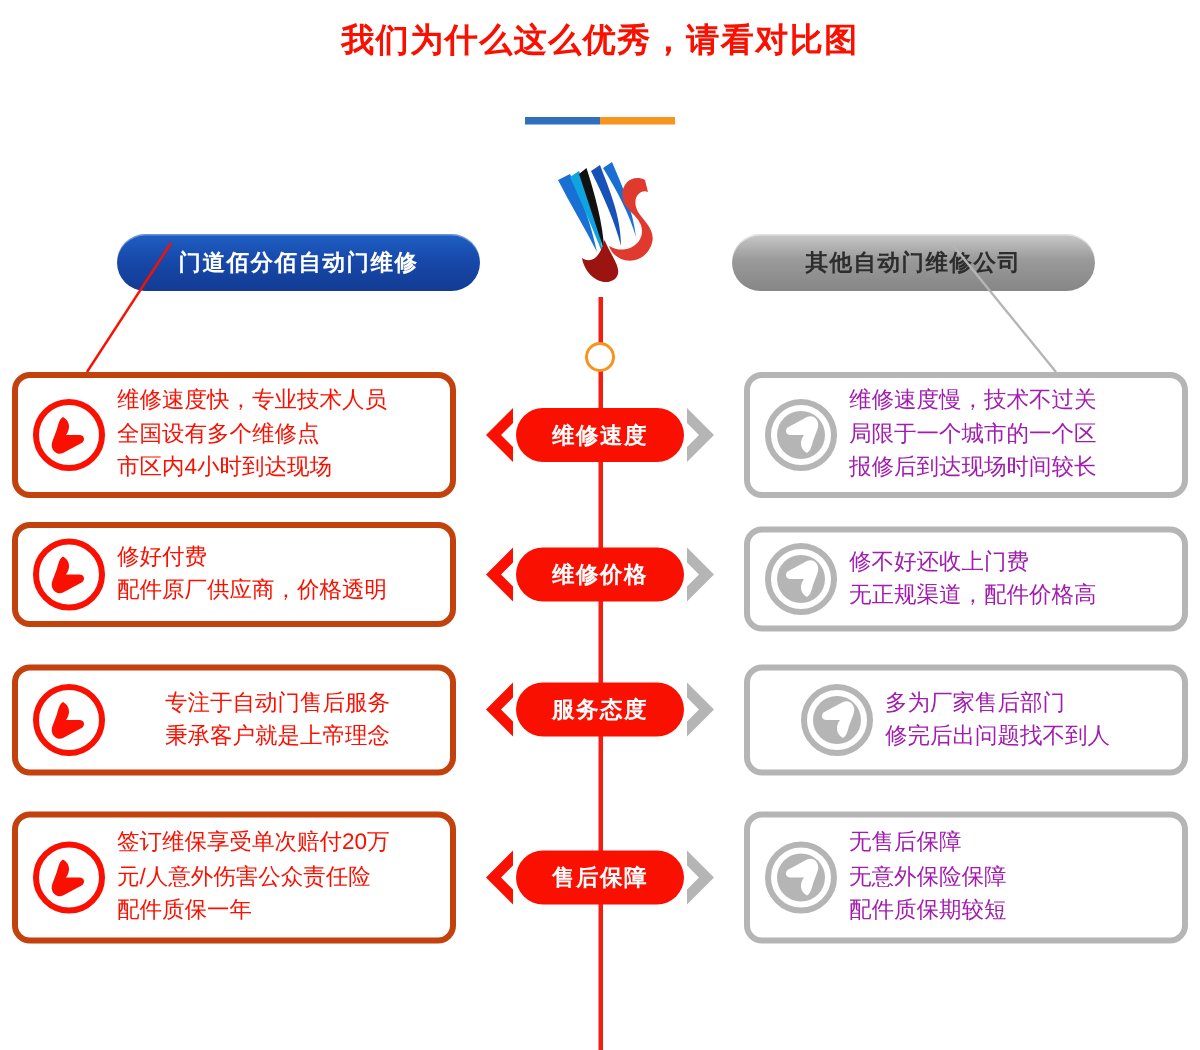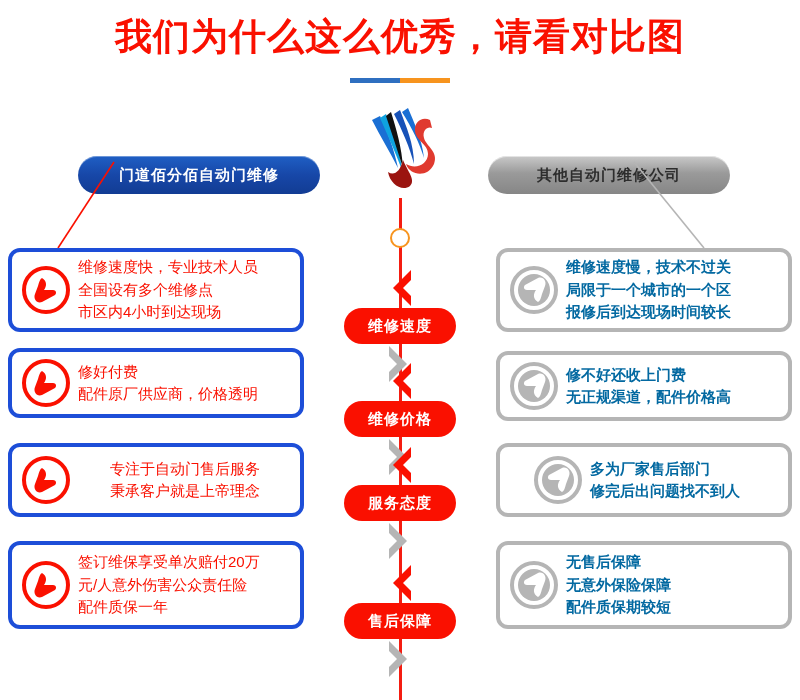--- a/index.html
+++ b/index.html
@@ -13,21 +13,21 @@
     overflow: hidden;
   }
 
   
   .title {
     position: absolute;
     top: 12px;
     left: 0;
     width: 800px;
     text-align: center;
-    font-size: 37px;
+    font-size: 22px;
     font-weight: bold;
     color: #fa1000;
     letter-spacing: 1px;
     white-space: nowrap;
   }
 
   .title-rule {
     position: absolute;
     top: 78px;
     left: 350px;
@@ -107,46 +107,46 @@
   .row { position: absolute; left: 0; width: 800px; }
 
   .card {
     position: absolute;
     border-radius: 12px;
     background: #ffffff;
     display: flex;
     align-items: center;
     padding-left: 8px;
   }
-  .card-left  { left: 8px;   width: 296px; border: 4px solid #1d4ed8; }
+  .card-left  { left: 8px;   width: 296px; border: 4px solid #c2410c; }
   .card-right { left: 496px; width: 296px; border: 4px solid #b5b5b5; }
 
   .card-icon { flex: 0 0 auto; width: 52px; height: 52px; }
   .card-icon svg { width: 52px; height: 52px; display: block; }
 
   .card-text {
     padding-left: 6px;
     padding-right: 6px;
     font-size: 15px;
     line-height: 1.5;
     white-space: nowrap;
   }
   .card-left  .card-text { color: #fa1000; }
-  .card-right .card-text { color: #0369a1; font-weight: bold; }
+  .card-right .card-text { color: #a21caf; }
   .card-text div { display: block; }
 
   
   .center-group {
     position: absolute;
     left: 312px;
     width: 176px;
     height: 44px;
     display: flex;
     align-items: center;
-    flex-direction: column;
+    justify-content: center;
   }
   .chev { width: 26px; height: 40px; flex: 0 0 auto; }
   .chev svg { display: block; width: 26px; height: 40px; }
 
   .center-pill {
     flex: 0 0 auto;
     width: 112px;
     height: 36px;
     border-radius: 18px;
     background: #fa1000;
@@ -296,21 +296,21 @@
         <circle cx="26" cy="26" r="22" fill="none" stroke="#fa1000" stroke-width="4"></circle>
         <path d="M22 14 C27 17, 27 22, 24 26 L33 26 C36 26, 37 29, 35 31 L22 38 C17 40, 13 35, 15 30 L18 22 C19 18, 20 15, 22 14 Z" fill="#fa1000"></path>
       </svg>
     </span>
     <span class="card-text">
       <div>专注于自动门售后服务</div>
       <div>秉承客户就是上帝理念</div>
     </span>
   </div>
 
-  <div class="center-group" style="top:2px;">
+  <div class="center-group" style="top:8px;">
     <span class="chev">
       <svg viewBox="0 0 26 40">
           <path d="M24 2 L6 20 L24 38 L24 28 L16 20 L24 12 Z" fill="#fa1000"></path>
         </svg>
     </span>
     <span class="center-pill">服务态度</span>
     <span class="chev">
       <svg viewBox="0 0 26 40">
           <path d="M2 2 L20 20 L2 38 L2 28 L10 20 L2 12 Z" fill="#b5b5b5"></path>
         </svg>

